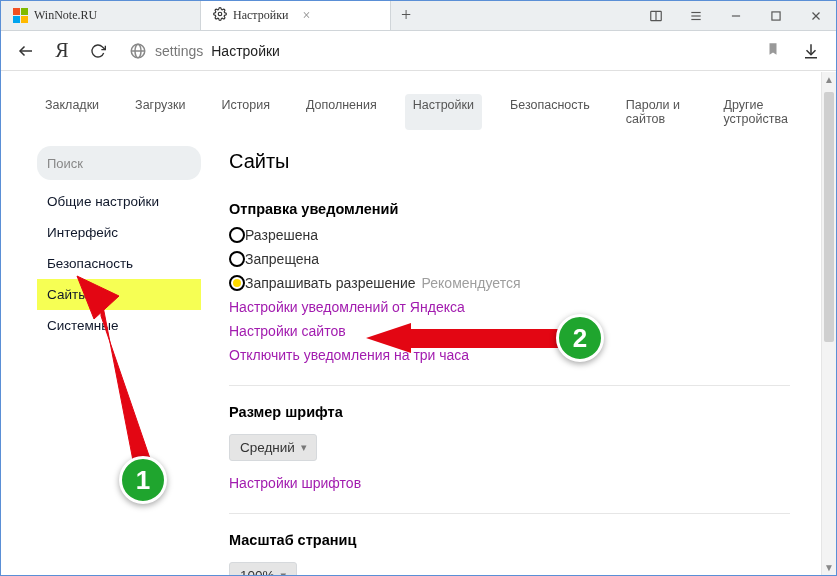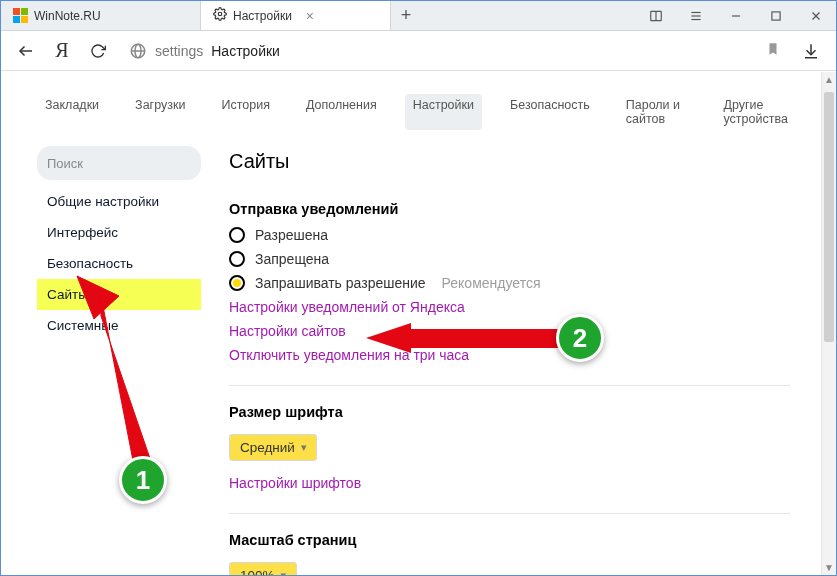--- a/index.html
+++ b/index.html
@@ -14,20 +14,21 @@
     position: relative;
     overflow: hidden;
   }
   
   .titlebar {
     height: 30px;
     background: #eceff1;
     display: flex;
     align-items: stretch;
     border-bottom: 1px solid #d0d5d9;
+    font-family: Liberation Serif, serif;
   }
   .tab {
     display: flex;
     align-items: center;
     gap: 6px;
     padding: 0 12px;
     border-right: 1px solid #d0d5d9;
     font-size: 12px;
     color: #333;
     position: relative;
@@ -95,34 +96,34 @@
     border-radius:14px;
   }
   .side-list { margin-top:6px; }
   .side-item {
     padding:8px 10px; font-size:13.5px; color:#0f172a; cursor:pointer;
   }
   .side-item.highlight { background:#f6ff54; }
   .main { flex:1; padding-right:30px; }
   .h1 { font-size:20px; font-weight:400; color:#000; margin:4px 0 28px; }
   .h2 { font-size:14.5px; font-weight:700; color:#000; margin:12px 0 10px; }
-  .radio-row { display:flex; align-items:center; gap:10px; margin:8px 0; font-size:14px; }
+  .radio-row { display:flex; align-items:center; gap:0; margin:8px 0; font-size:14px; }
   .radio {
     width:16px; height:16px; border:2px solid #000; border-radius:50%;
     display:inline-flex; align-items:center; justify-content:center;
   }
   .radio.checked::after{
     content:""; width:8px; height:8px; background:#ffdb00; border-radius:50%;
   }
   .hint { color:#9e9e9e; margin-left:6px; }
   .link { color:#a21caf; font-size:14px; margin:8px 0; cursor:pointer; display:block; }
   .sep { height:1px; background:#e6e6e6; margin:22px 0 18px; }
   .select {
     display:inline-flex; align-items:center; gap:6px;
-    border:1px solid #d6d9dc; background:#fde047;
+    border:1px solid #d6d9dc; background:#e5e5e5;
     padding:5px 10px; font-size:13.5px; border-radius:3px; cursor:pointer;
     margin:4px 0 6px;
   }
   .select .chev { color:#777; font-size:11px; }
   
   .anno { position:absolute; pointer-events:none; }
   .circle {
     width:48px; height:48px; border-radius:50%; background:#1fa52e;
     border:3px solid #fff; box-shadow:0 2px 6px rgba(0,0,0,.35);
     color:#fff; font-size:26px; font-weight:700;

